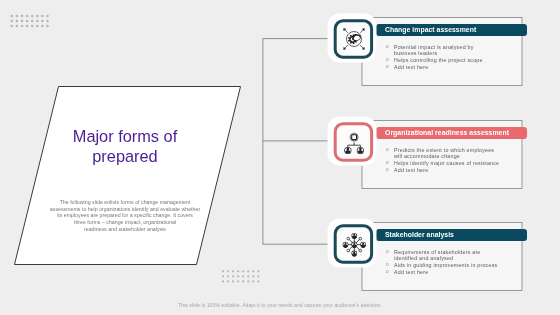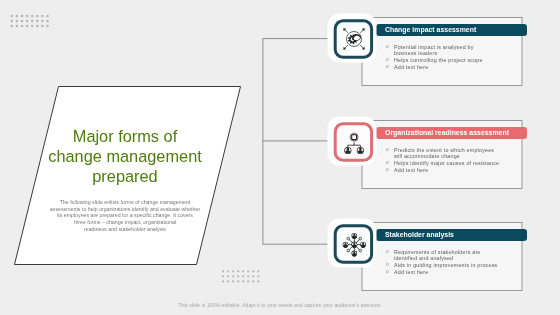--- a/index.html
+++ b/index.html
@@ -1,19 +1,19 @@
 <!DOCTYPE html>
 <html><head>
 <meta charset="utf-8">
 <style>
 html,body{margin:0;padding:0;}
 body{width:560px;height:315px;background:#eeeeee;font-family:"Liberation Sans",sans-serif;position:relative;overflow:hidden;}
 .slide{position:absolute;left:0;top:0;width:560px;height:315px;background:#eeeeee;overflow:hidden;}
 svg.layer{position:absolute;left:0;top:0;width:560px;height:315px;overflow:visible;}
-.title{position:absolute;left:25px;top:126px;width:200px;text-align:center;color:#4d7c0f;font-size:16.35px;line-height:20px;font-weight:400;}
+.title{position:absolute;left:25px;top:126px;width:200px;text-align:center;color:#4c1d95;font-size:16.35px;line-height:20px;font-weight:400;}
 .bodytxt{position:absolute;left:40px;top:199px;width:170px;white-space:nowrap;text-align:center;color:#787878;font-size:5.26px;line-height:6.7px;}
 .hdr{position:absolute;border-radius:3px;color:#fff;font-weight:bold;font-size:6.9px;letter-spacing:0.02px;display:flex;align-items:center;padding-left:9px;box-sizing:border-box;}
 .bullets{position:absolute;color:#5a5a5a;font-size:5.3px;line-height:6.85px;letter-spacing:0.22px;}
 .bl{position:relative;padding-left:10px;}
 .bl::before{content:"o";position:absolute;left:2.1px;top:0.1px;font-size:4.6px;line-height:6.7px;color:#8c8c8c;letter-spacing:0;}
 .footer{position:absolute;left:0;top:301.5px;width:560px;text-align:center;color:#a8a8a8;font-size:5.2px;}
 </style>
 </head>
 <body>
 
@@ -80,21 +80,20 @@
       <path d="M262.5 244.2 L333 244.2"></path>
     </g>
 
     <g>
       <path d="M58.5 86.5 L240.5 86.5 L196.5 264.5 L14.5 264.5 Z" fill="#ffffff" stroke="#3a3a3a" stroke-width="1"></path>
     </g>
   </svg>
 
   <div class="title">
     <div>Major forms of</div>
-    <div>change management</div>
     <div>prepared</div>
   </div>
 
   <div class="bodytxt">
     <div>The following slide enlists forms of change management</div>
     <div>assessments to help organizations identify and evaluate whether</div>
     <div>its employees are prepared for a specific change. It covers</div>
     <div>three forms – change impact, organizational</div>
     <div>readiness and stakeholder analysis</div>
   </div>

